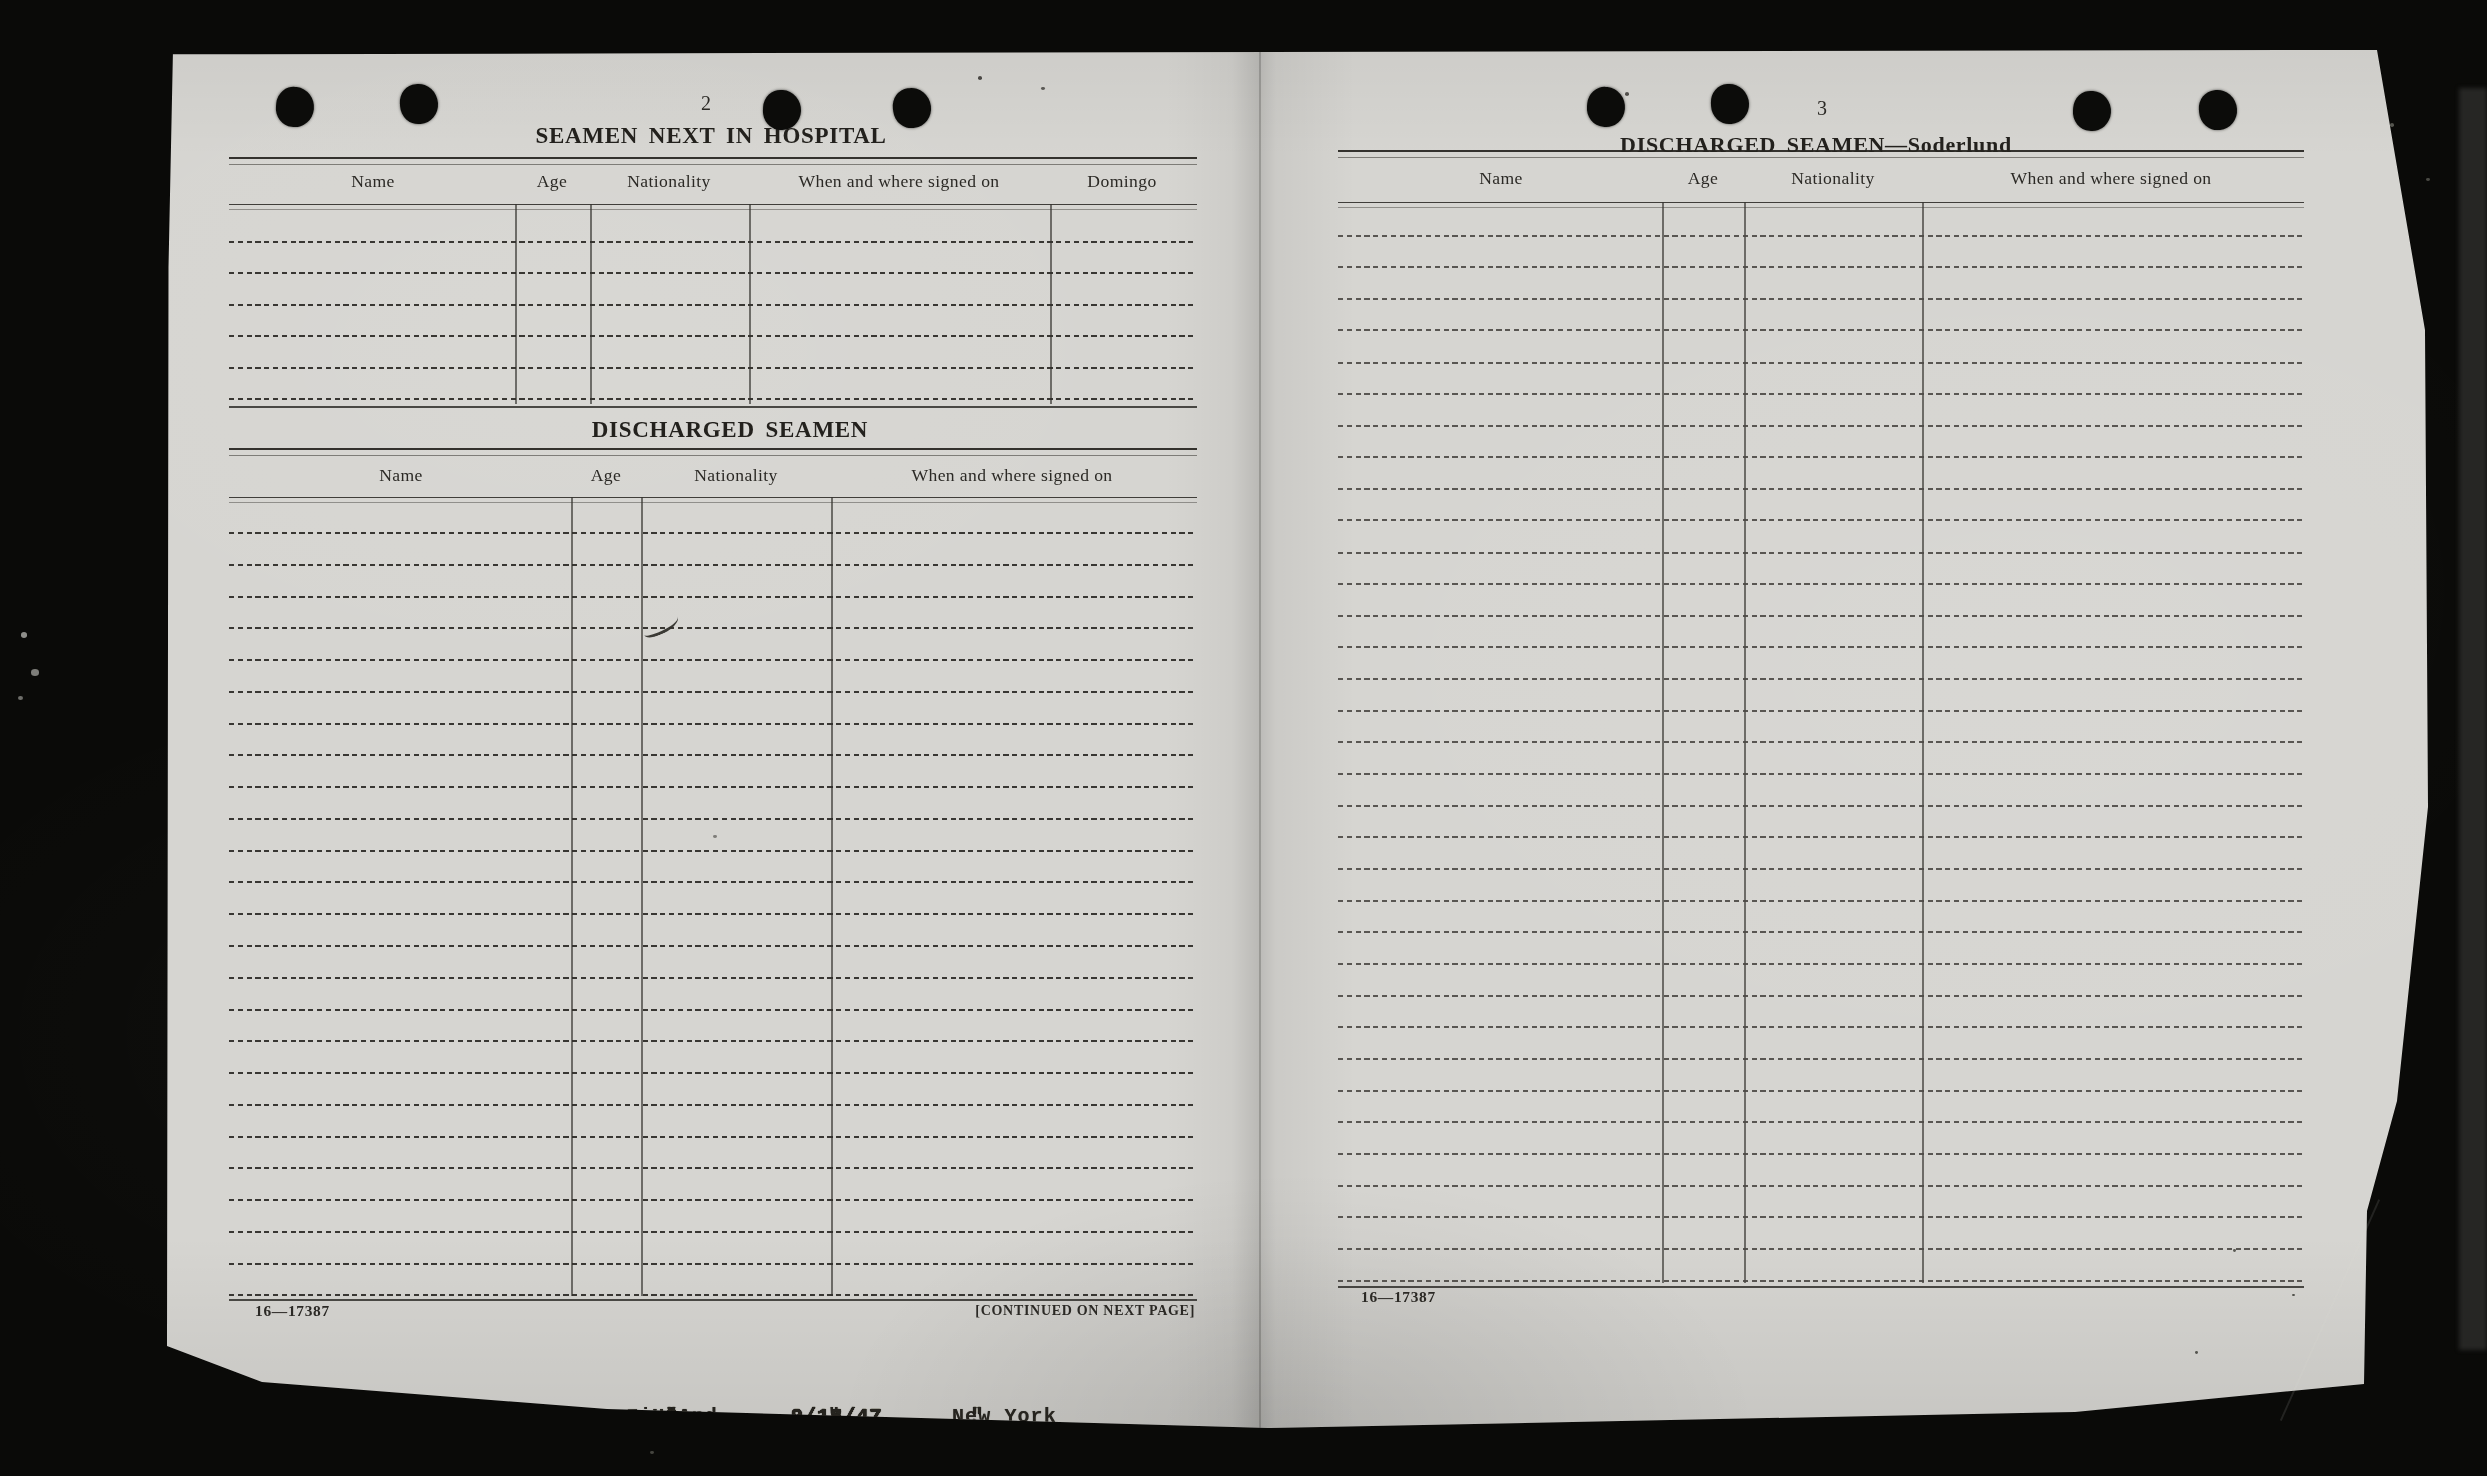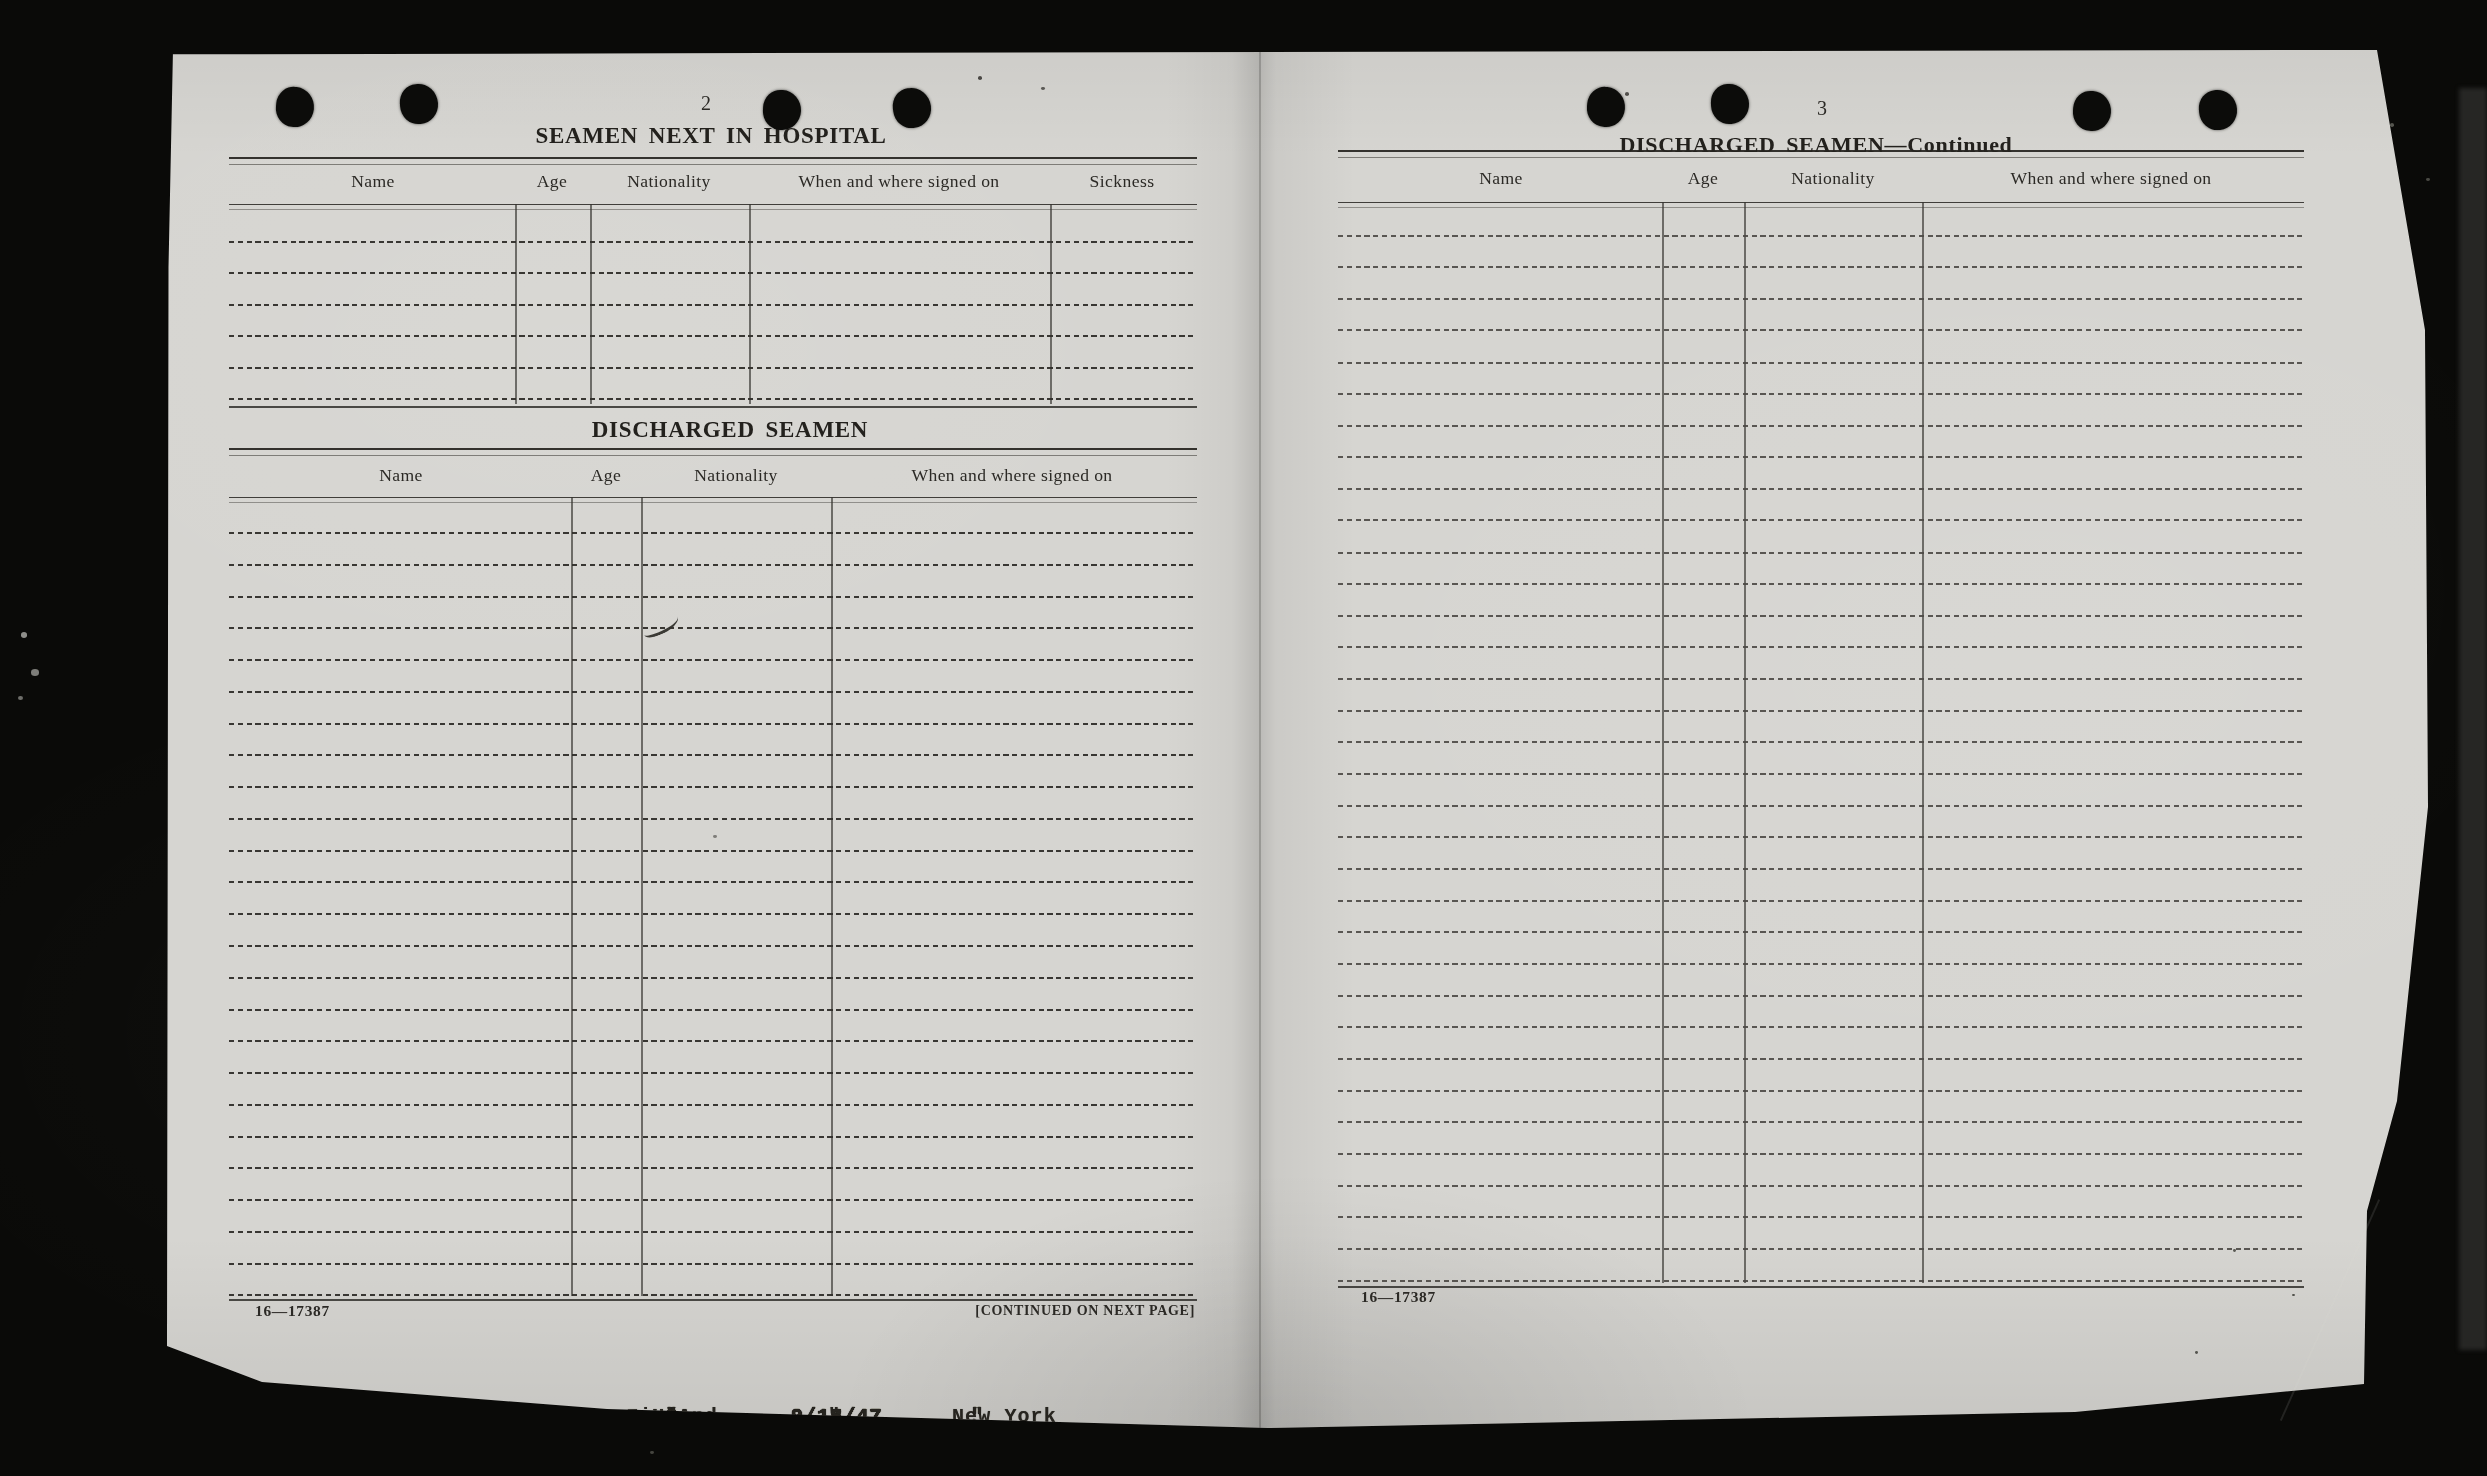--- a/index.html
+++ b/index.html
@@ -44,21 +44,21 @@
 
   <div class="paper" id="paper">
 
     <div class="pageno" style="left:539px;top:45px;">2</div>
     <div class="title" style="left:544px;top:76px;">SEAMEN NEXT IN HOSPITAL</div>
     <div class="title" style="left:563px;top:370px;">DISCHARGED SEAMEN</div>
     <div class="footer-small" style="left:88px;top:1255px;">16—17387</div>
     <div class="footer-small" style="left:770px;top:1256px;width:258px;text-align:right;font-size:14px;">[CONTINUED ON NEXT PAGE]</div>
 
     <div class="pageno" style="left:1655px;top:50px;">3</div>
-    <div class="title" style="left:1649px;top:85px;font-size:22px;">DISCHARGED SEAMEN—Continued</div>
+    <div class="title" style="left:1649px;top:85px;font-size:22px;">DISCHARGED SEAMEN—Soderlund</div>
     <div class="footer-small" style="left:1194px;top:1241px;">16—17387</div>
 
     <div class="hole" style="left:109px;top:40px;transform:rotate(6deg);"></div>
     <div class="hole" style="left:233px;top:37px;transform:rotate(-4deg);"></div>
     <div class="hole" style="left:596px;top:43px;transform:rotate(3deg);"></div>
     <div class="hole" style="left:726px;top:41px;transform:rotate(-7deg);"></div>
     <div class="hole" style="left:1420px;top:40px;transform:rotate(5deg);"></div>
     <div class="hole" style="left:1544px;top:37px;transform:rotate(-3deg);"></div>
     <div class="hole" style="left:1906px;top:44px;transform:rotate(4deg);"></div>
     <div class="hole" style="left:2032px;top:43px;transform:rotate(-5deg);"></div>
@@ -70,21 +70,21 @@
 
     <div class="pen-mark"></div>
 
     <div class="fold"></div>
     <div class="fold-line"></div>
   <div class="rule-top" style="left: 62px; top: 110px; width: 968px;"></div>
       <div class="hdr" style="left: 206px; top: 134px;">Name</div>
       <div class="hdr" style="left: 385px; top: 134px;">Age</div>
       <div class="hdr" style="left: 502px; top: 134px;">Nationality</div>
       <div class="hdr" style="left: 732px; top: 134px;">When and where signed on</div>
-      <div class="hdr" style="left: 955px; top: 134px;">Sickness</div>
+      <div class="hdr" style="left: 955px; top: 134px;">Domingo</div>
       <div class="rule-mid" style="left: 62px; top: 157px; width: 968px;"></div>
       <div class="vline" style="left: 348px; top: 157px; height: 200px;"></div>
       <div class="vline" style="left: 423px; top: 157px; height: 200px;"></div>
       <div class="vline" style="left: 582px; top: 157px; height: 200px;"></div>
       <div class="vline" style="left: 883px; top: 157px; height: 200px;"></div>
       <div class="dash" style="left: 62px; top: 194px; width: 968px; color: rgba(48, 46, 42, 0.95);"></div>
       <div class="dash" style="left: 62px; top: 225px; width: 968px; color: rgba(48, 46, 42, 0.95);"></div>
       <div class="dash" style="left: 62px; top: 257px; width: 968px; color: rgba(48, 46, 42, 0.95);"></div>
       <div class="dash" style="left: 62px; top: 288px; width: 968px; color: rgba(48, 46, 42, 0.95);"></div>
       <div class="dash" style="left: 62px; top: 320px; width: 968px; color: rgba(48, 46, 42, 0.95);"></div>

